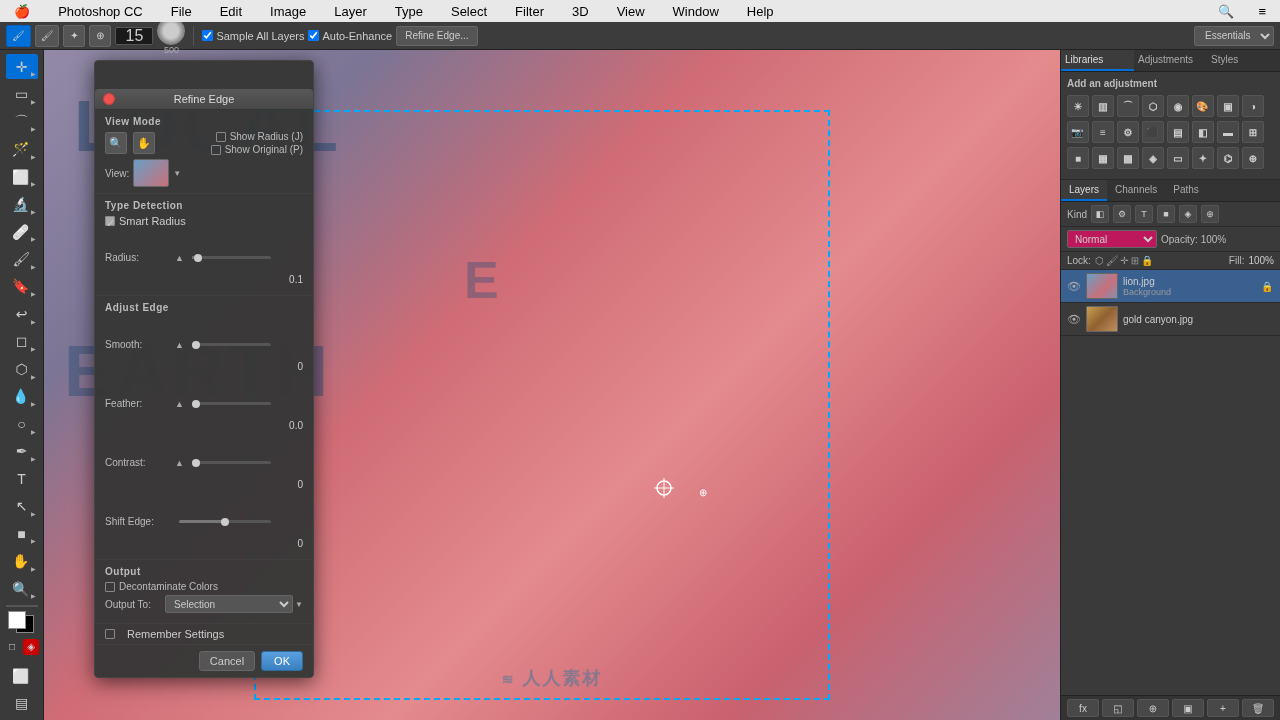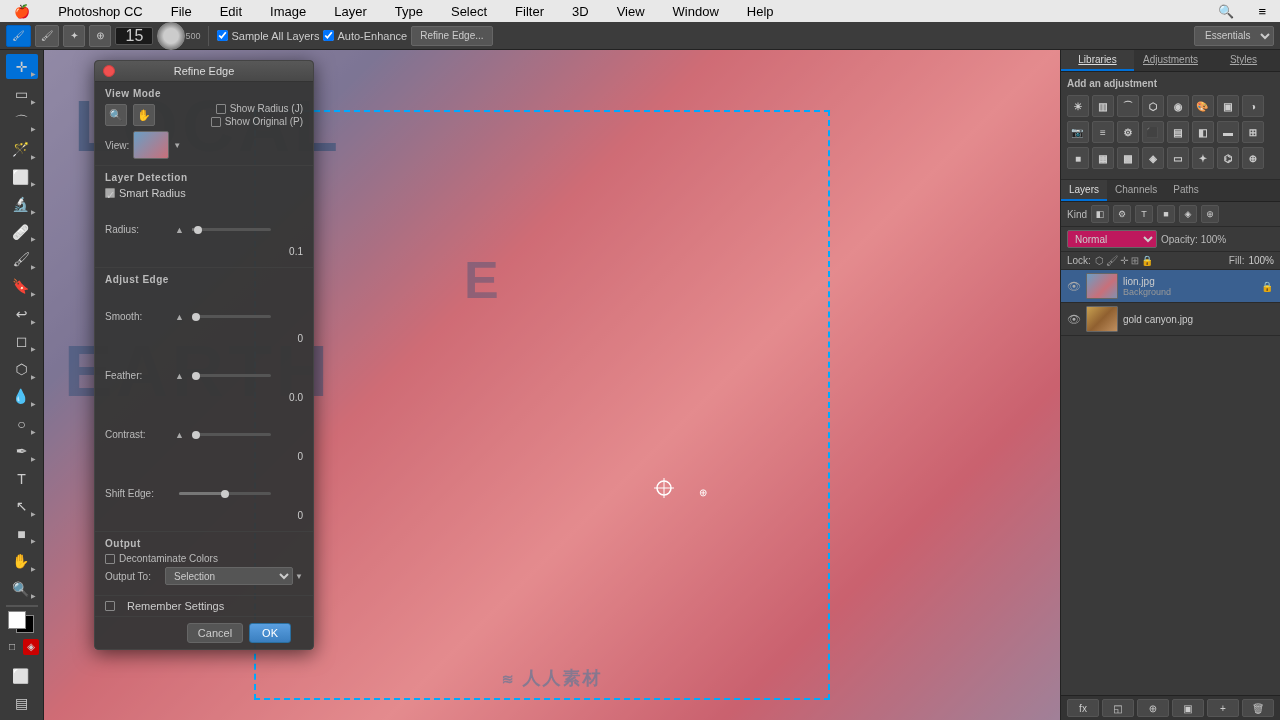--- a/index.html
+++ b/index.html
@@ -92,20 +92,21 @@
       width: 220px; background: rgba(55,55,55,0.97);
       border: 1px solid #444; border-radius: 4px;
       box-shadow: 0 4px 20px rgba(0,0,0,0.6);
       z-index: 50;
     }
     .panel-titlebar {
       background: linear-gradient(#585858, #484848);
       border-bottom: 1px solid #333; border-radius: 4px 4px 0 0;
       padding: 4px 8px; display: flex; align-items: center; justify-content: space-between;
       cursor: move;
+      margin-top: 28px;
     }
     .panel-title { color: #ddd; font-size: 11px; font-weight: 500; flex: 1; text-align: center; }
     .panel-close-btn {
       width: 12px; height: 12px; border-radius: 50%;
       background: #f05050; border: 1px solid #d04040; cursor: pointer;
     }
     .panel-section {
       padding: 6px 10px; border-bottom: 1px solid #404040;
     }
     .panel-section-title {
@@ -141,21 +142,21 @@
     }
     .checkbox-row { display: flex; align-items: center; gap: 4px; font-size: 10px; color: #bbb; margin-bottom: 3px; }
     .output-row { display: flex; align-items: center; margin-bottom: 4px; }
     .output-label { color: #bbb; font-size: 10px; width: 60px; }
     .output-select {
       flex: 1; height: 18px; background: #555; border: 1px solid #666;
       color: #ccc; font-size: 10px; border-radius: 2px; padding: 0 4px;
     }
     .output-dropdown-arrow { color: #aaa; font-size: 8px; margin-left: 2px; }
     .panel-buttons {
-      display: flex; justify-content: flex-end; gap: 6px; padding: 6px 22px;
+      display: flex; justify-content: flex-end; gap: 6px; padding: 6px 10px;
     }
     .btn-cancel {
       background: #555; border: 1px solid #666; border-radius: 3px;
       color: #ccc; font-size: 11px; padding: 3px 10px; cursor: pointer;
     }
     .btn-ok {
       background: linear-gradient(#5a9fe0, #3a7fc0); border: 1px solid #2a6fa0;
       border-radius: 3px; color: #fff; font-size: 11px; padding: 3px 12px; cursor: pointer;
     }
     .smart-radius-row { display: flex; align-items: center; gap: 4px; margin-bottom: 3px; }
@@ -163,22 +164,22 @@
 
     
     #right-panel {
       width: 220px; background: #3a3a3a; border-left: 1px solid #222;
       display: flex; flex-direction: column; flex-shrink: 0;
     }
     .right-tabs {
       display: flex; background: #333; border-bottom: 1px solid #222;
     }
     .right-tab {
-      flex: 1; padding: 4px 4px; text-align: center; font-size: 10px;
-      cursor: pointer; color: #aaa; border-bottom: 2px solid transparent; text-decoration: underline;
+      flex: 1; padding: 4px 4px; font-size: 10px;
+      cursor: pointer; color: #aaa; border-bottom: 2px solid transparent;
     }
     .right-tab.active { color: #ddd; border-bottom-color: #0070d8; background: #3c3c3c; }
     .adjustments-area {
       padding: 6px; border-bottom: 1px solid #2a2a2a; font-weight: bold;
     }
     .adj-title { color: #bbb; font-size: 10px; margin-bottom: 6px; }
     .adj-icons-row { display: flex; flex-wrap: wrap; gap: 3px; margin-bottom: 4px; }
     .adj-icon {
       width: 22px; height: 22px; background: #484848; border: 1px solid #555;
       border-radius: 2px; display: flex; align-items: center; justify-content: center;
@@ -266,21 +267,21 @@
     <span>≡</span>
   </div>
 </div>
 
 <div id="ps-toolbar">
   <div class="tool-btn active">🖌</div>
   <div class="tool-btn">🖌</div>
   <div class="tool-btn">✦</div>
   <div class="tool-btn">⊕</div>
   <input class="tool-size-input" type="text" value="15" style="">
-  <div style="position:relative; display:flex; flex-direction:row; align-items:center;">
+  <div style="position:relative; display:flex; flex-direction:column; align-items:center;">
     <div style="width:28px;height:28px;border-radius:50%;background:radial-gradient(circle, #ccc 40%, transparent 100%);border:1px solid #888;"></div>
     <span style="font-size:9px;color:#aaa;">500</span>
   </div>
   <div class="toolbar-sep"></div>
   <label class="toolbar-checkbox">
     <input type="checkbox" checked="" style="width: 11px; height: 11px;">
     <span>Sample All Layers</span>
   </label>
   <label class="toolbar-checkbox">
     <input type="checkbox" checked="" style="width: 11px; height: 11px;">
@@ -376,21 +377,21 @@
           </div>
         </div>
         <div style="display:flex;align-items:center;gap:4px;margin-top:4px;">
           <span style="color:#bbb;font-size:10px;">View:</span>
           <div class="view-thumbnail"></div>
           <span style="color:#aaa;font-size:8px;">▼</span>
         </div>
       </div>
 
       <div class="panel-section">
-        <div class="panel-section-title">Layer Detection</div>
+        <div class="panel-section-title">Type Detection</div>
         <div class="smart-radius-row">
           <div class="mini-checkbox" style="background:#aaa;">✓</div>
           <span>Smart Radius</span>
         </div>
         <div class="panel-row">
           <span class="panel-row-label">Radius:</span>
           <div style="display:flex;align-items:center;gap:2px;margin-right:4px;">
             <span style="font-size:9px;color:#aaa;">▲</span>
           </div>
           <div class="slider-track">

